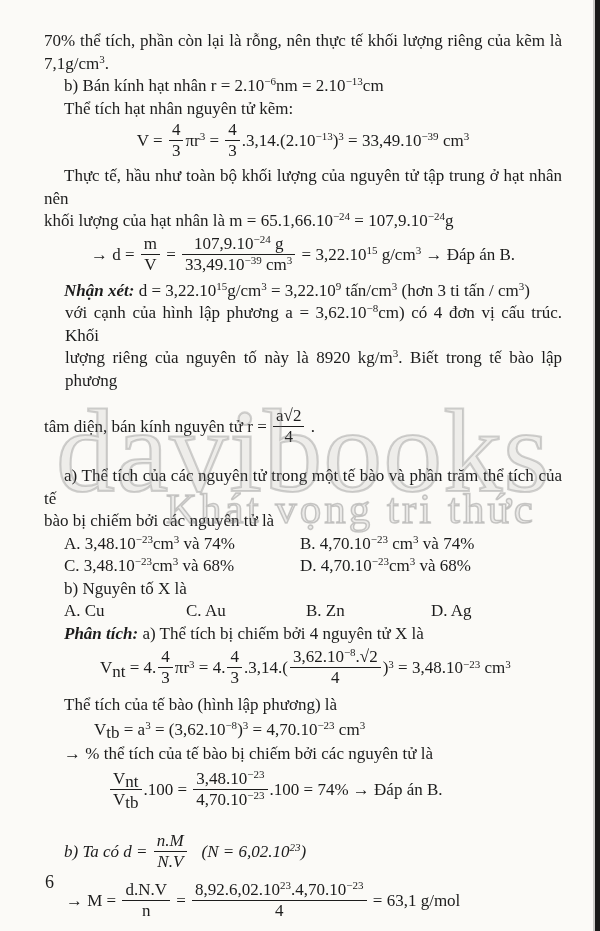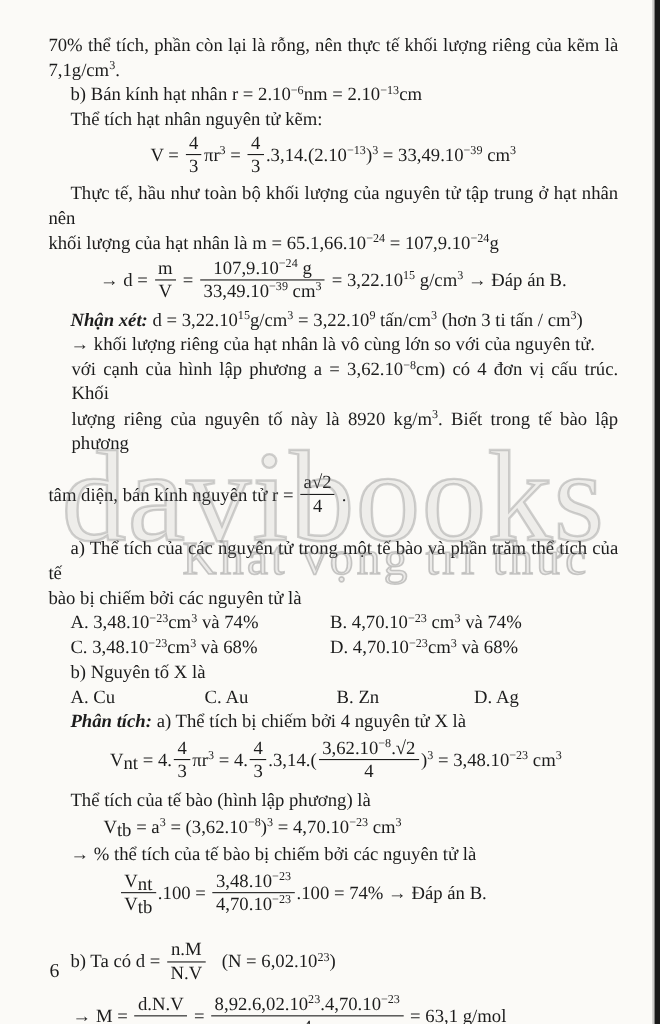--- a/index.html
+++ b/index.html
@@ -21,21 +21,21 @@
   .b{font-weight:bold;}
   .frac{display:inline-block;vertical-align:middle;text-align:center;line-height:1.18;margin:0 2px;position:relative;top:-2px;text-indent:0;}
   .frac .num,.frac .den{display:block;padding:0 3px;}
   .frac .den{border-top:1.4px solid #1c1c1c;}
   .fm{margin:3px 0;}
   .f1{margin:2px 0;}
   .f3{margin:16px 0;}
   .f4{margin:4px 0 4px 56px;}
   .f5{margin:2px 0 2px 50px;}
   .f6{margin:5px 0 5px 64px;}
-  .f7{margin:21px 0 8px 20px;}
+  .f7{margin:21px 0 8px 20px;font-style:italic;}
   .f8{margin:8px 0 8px 22px;}
   .optgrid{display:grid;grid-template-columns:236px 1fr;margin-left:20px;}
   .optgrid4{display:grid;grid-template-columns:122px 120px 125px 1fr;margin-left:20px;}
   .pagenum{position:absolute;left:45px;top:872px;font-size:18px;z-index:1;}
   .wm{position:absolute;inset:0;pointer-events:none;z-index:5;}
   .wm-brand{
     position:absolute;left:56px;top:384px;
     font-size:118px;letter-spacing:1px;white-space:nowrap;
     color:rgba(125,125,125,0.10);
     -webkit-text-stroke:2.2px rgba(120,120,120,0.33);
@@ -55,21 +55,20 @@
 <div class="content">
   <div class="l jl">70% thể tích, phần còn lại là rỗng, nên thực tế khối lượng riêng của kẽm là</div>
   <div class="l">7,1g/cm<sup>3</sup>.</div>
   <div class="l ind">b) Bán kính hạt nhân r = 2.10<sup>−6</sup>nm = 2.10<sup>−13</sup>cm</div>
   <div class="l ind">Thể tích hạt nhân nguyên tử kẽm:</div>
   <div class="l c fm f1">V = <span class="frac"><span class="num">4</span><span class="den">3</span></span>πr<sup>3</sup> = <span class="frac"><span class="num">4</span><span class="den">3</span></span>.3,14.(2.10<sup>−13</sup>)<sup>3</sup> = 33,49.10<sup>−39</sup> cm<sup>3</sup></div>
   <div class="l jl ind">Thực tế, hầu như toàn bộ khối lượng của nguyên tử tập trung ở hạt nhân nên</div>
   <div class="l">khối lượng của hạt nhân là m = 65.1,66.10<sup>−24</sup> = 107,9.10<sup>−24</sup>g</div>
   <div class="l c fm">→ d = <span class="frac"><span class="num">m</span><span class="den">V</span></span> = <span class="frac"><span class="num">107,9.10<sup>−24</sup> g</span><span class="den">33,49.10<sup>−39</sup> cm<sup>3</sup></span></span> = 3,22.10<sup>15</sup> g/cm<sup>3</sup> → Đáp án B.</div>
   <div class="l ind"><span class="bi">Nhận xét:</span> d = 3,22.10<sup>15</sup>g/cm<sup>3</sup> = 3,22.10<sup>9</sup> tấn/cm<sup>3</sup> (hơn 3 ti tấn / cm<sup>3</sup>)</div>
-  <div class="l ind">→ khối lượng riêng của hạt nhân là vô cùng lớn so với của nguyên tử.</div>
   <div class="l jl cont">với cạnh của hình lập phương a = 3,62.10<sup>−8</sup>cm) có 4 đơn vị cấu trúc. Khối</div>
   <div class="l jl cont">lượng riêng của nguyên tố này là 8920 kg/m<sup>3</sup>. Biết trong tế bào lập phương</div>
   <div class="l fm f3 cont">tâm diện, bán kính nguyên tử  r = <span class="frac"><span class="num">a√2</span><span class="den">4</span></span> .</div>
   <div class="l jl ind">a) Thể tích của các nguyên tử trong một tế bào và phần trăm thể tích của tế</div>
   <div class="l">bào bị chiếm bởi các nguyên tử là</div>
   <div class="optgrid">
     <div class="l">A. 3,48.10<sup>−23</sup>cm<sup>3</sup> và 74%</div>
     <div class="l">B. 4,70.10<sup>−23</sup> cm<sup>3</sup> và 74%</div>
     <div class="l">C. 3,48.10<sup>−23</sup>cm<sup>3</sup> và 68%</div>
     <div class="l">D. 4,70.10<sup>−23</sup>cm<sup>3</sup> và 68%</div>

